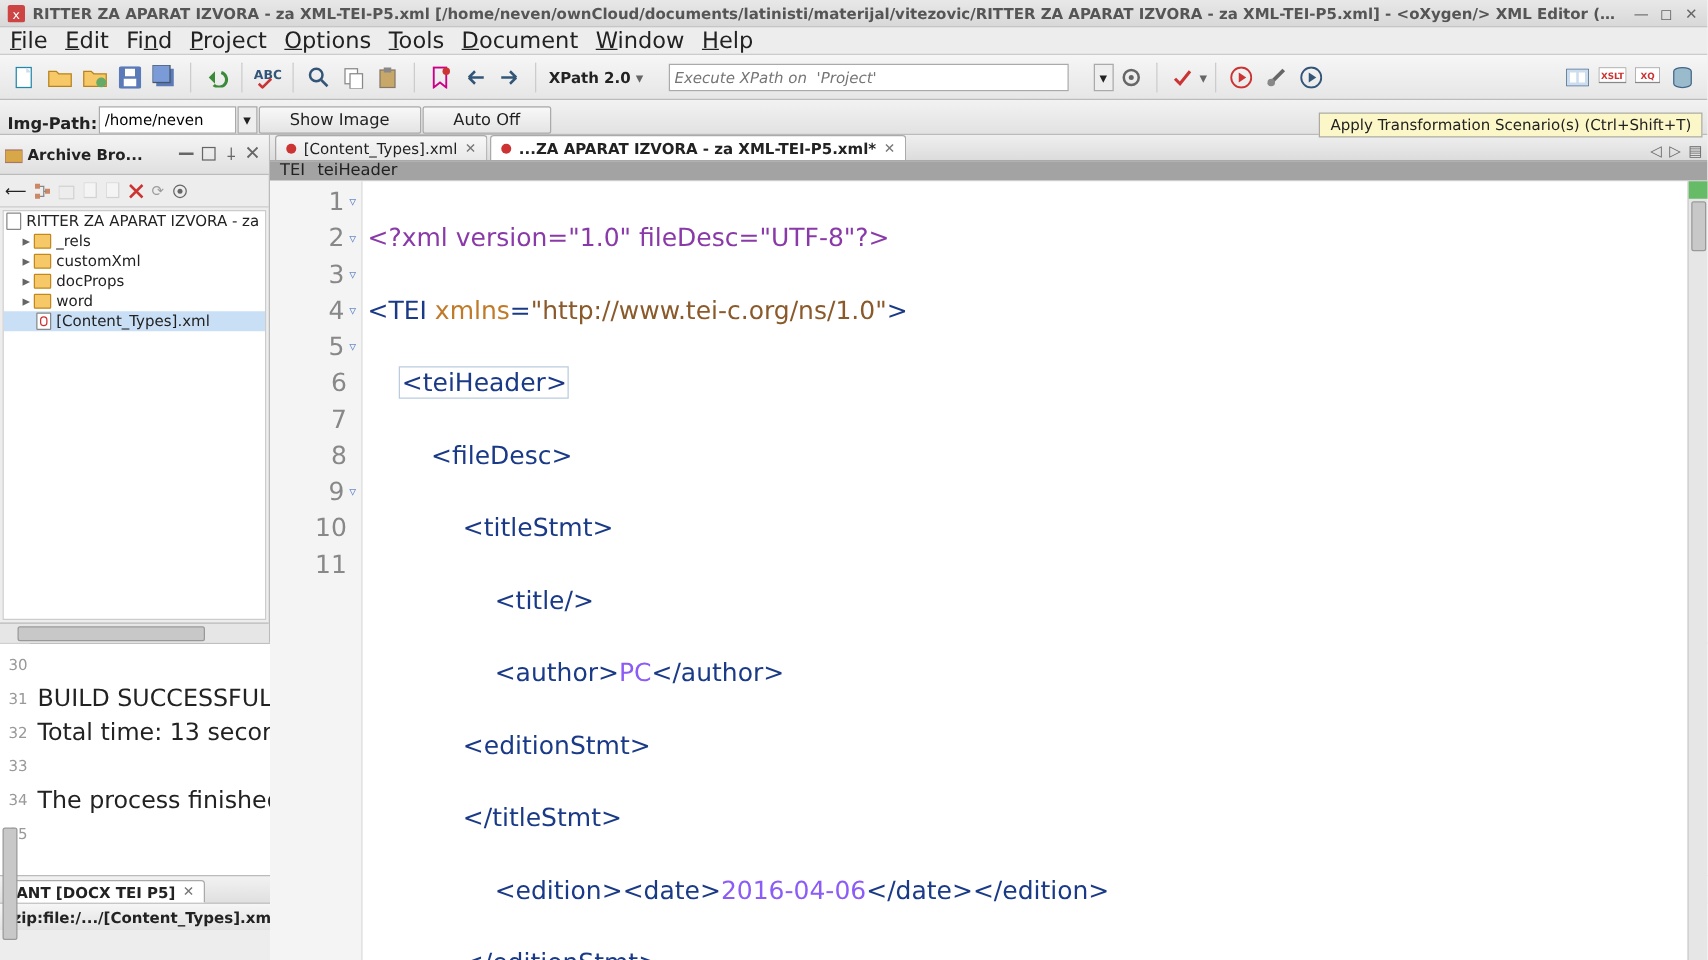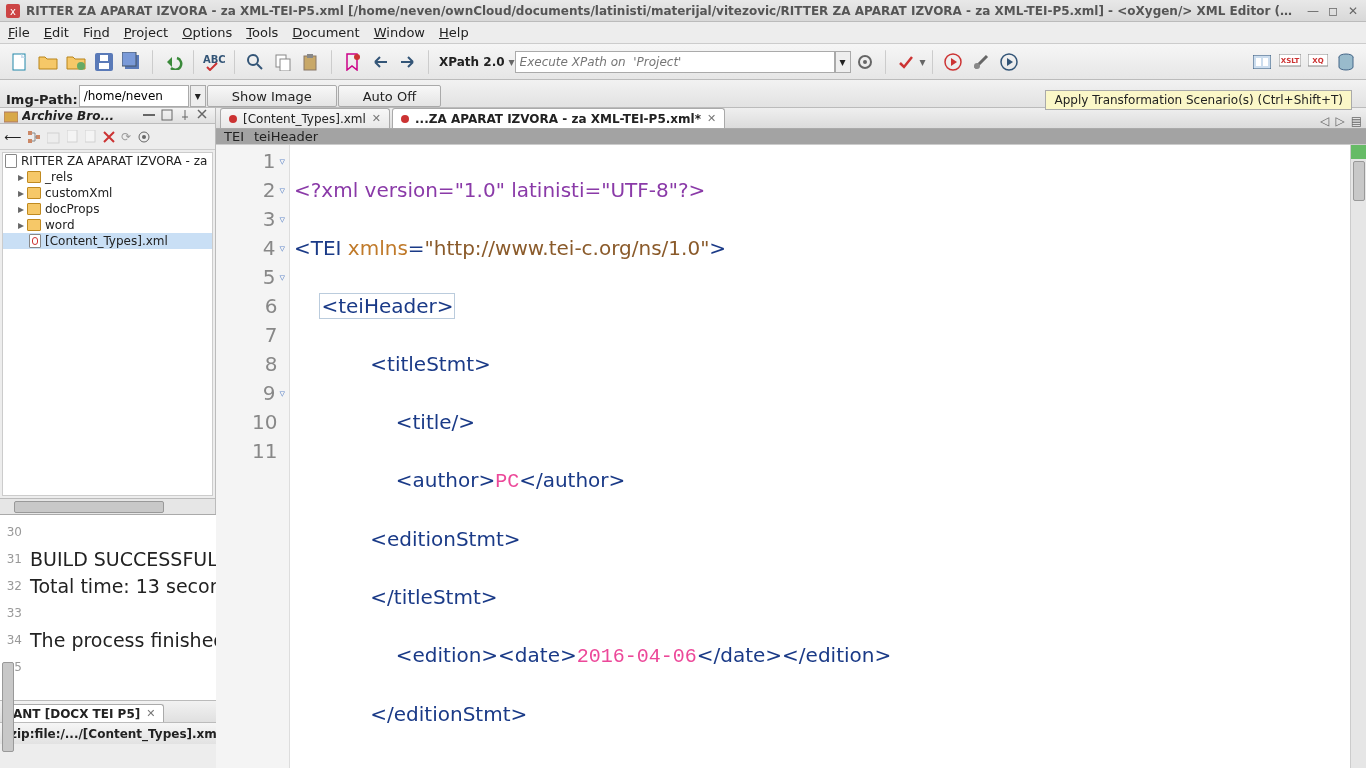--- a/index.html
+++ b/index.html
@@ -2,34 +2,34 @@
 <html><head>
 <meta charset="utf-8">
 <style>
 * { margin:0; padding:0; box-sizing:border-box; font-family:"DejaVu Sans","Liberation Sans",sans-serif; }
 html,body { width:1366px; height:768px; overflow:hidden; background:#ededed; font-size:12px; color:#222; }
 .titlebar { height:22px; background:linear-gradient(#e8e8e8,#d8d8d8); display:flex; align-items:center; padding:0 6px; border-bottom:1px solid #bbb; }
 .titlebar .icon { width:14px; height:14px; margin-right:6px; }
 .titlebar .txt { font-size:12px; font-weight:bold; color:#555; white-space:nowrap; overflow:hidden; text-overflow:ellipsis; flex:1; }
 .winbtn { width:14px; height:14px; margin-left:6px; text-align:center; line-height:14px; color:#666; }
 .menubar { height:22px; background:#ededed; display:flex; align-items:center; padding:0 8px; gap:14px; border-bottom:1px solid #ccc; }
-.menubar span { font-size:13px; }
+.menubar span { font-size:18px; }
 .menubar span u { text-decoration:underline; }
 .toolbar { height:36px; background:linear-gradient(#f6f6f6,#e6e6e6); display:flex; align-items:center; padding:0 6px; border-bottom:1px solid #bbb; }
 .tb { width:24px; height:24px; margin:0 2px; display:flex; align-items:center; justify-content:center; border-radius:2px;font-weight:bold; }
 .tb.sep { width:1px; height:24px; background:#ccc; margin:0 6px; }
 .toolbar input { height:22px; border:1px solid #aaa; padding:0 4px; font-size:12px; }
 .imgbar { height:28px; background:linear-gradient(#f2f2f2,#e2e2e2); display:flex; align-items:flex-end; padding:0 6px; gap:1px; border-bottom:1px solid #bbb; }
 .imgbar .lbl { font-weight:bold; font-size:13px; }
 .imgbar select,.imgbar input { height:22px; border:1px solid #aaa; font-size:12px; padding:0 4px; }
 .btn { height:22px; padding:0 24px; background:linear-gradient(#f8f8f8,#e4e4e4); border:1px solid #aaa; border-radius:2px; font-size:13px; display:flex; align-items:center; }
-.tooltip { position:absolute; right:14px; top:90px; background:#fbf7c8; border:1px solid #aaa; padding:2px 8px; font-size:12px; }
+.tooltip { position:absolute; right:4px; top:90px; background:#fbf7c8; border:1px solid #aaa; padding:2px 8px; font-size:12px; }
 .body { display:flex; height:406px; }
 .left { width:216px; background:#ededed; border-right:1px solid #bbb; display:flex; flex-direction:column; }
-.leftbar { height:16px; background:linear-gradient(#f4f4f4,#e0e0e0); display:flex; align-items:center; padding:0 4px; border-bottom:1px solid #bbb;font-style:italic; }
+.leftbar { height:32px; background:linear-gradient(#f4f4f4,#e0e0e0); display:flex; align-items:center; padding:0 4px; border-bottom:1px solid #bbb; }
 .leftbar .ttl { font-weight:bold; font-size:12px; flex:1; white-space:nowrap; overflow:hidden; text-overflow:ellipsis; }
 .leftbar .ic { width:14px; height:14px; margin-left:4px; }
 .lefticons { height:26px; display:flex; align-items:center; padding:0 4px; gap:6px; border-bottom:1px solid #ccc; }
 .tree { flex:1; background:#fff; border:1px solid #ccc; margin:2px; font-size:12px; overflow:auto; }
 .tree .item { display:flex; align-items:center; padding:1px 2px; white-space:nowrap; }
 .tree .sel { background:#c9dff5; }
 .tree .tw { width:12px; text-align:center; color:#666; }
 .tree .fold { width:14px; height:12px; background:#f6c868; border:1px solid #c08a20; border-radius:1px; margin-right:4px; }
 .tree .file { width:12px; height:14px; background:#fff; border:1px solid #888; border-radius:1px; margin-right:4px; position:relative; }
 .tree .file.red::after { content:""; position:absolute; inset:2px; border:1px solid #c33; border-radius:6px; }
@@ -44,21 +44,21 @@
 .tabend { margin-left:auto; display:flex; gap:6px; color:#666; }
 .crumb { height:22px; background:#a3a3a3; border-bottom:1px solid #ccc; display:flex; align-items:center; padding:0 8px; font-size:13px; gap:10px; }
 .editor { flex:1; display:flex; background:#fff; font-family:"DejaVu Sans Mono","Liberation Mono",monospace; font-size:20px; line-height:29px; position:relative; }
 .gutter { width:74px; background:#f4f4f4; border-right:1px solid #ddd; text-align:right; color:#888; padding:2px 4px 0 0; }
 .gnum { height:29px; display:flex; align-items:center; justify-content:flex-end; gap:4px; }
 .gfold { color:#6a8ecb; font-size:11px; }
 .code { flex:1; padding:2px 0 0 4px; white-space:pre; color:#1a3a87; overflow:hidden; }
 .code .pi { color:#8a3aa8; }
 .code .at { color:#c07a2a; }
 .code .st { color:#8a5a2a; }
-.code .tx { color:#ec4899;font-family:Liberation Mono, monospace; }
+.code .tx { color:#8b5cf6; }
 .vsb { width:16px; background:#e6e6e6; border-left:1px solid #ccc; position:relative; }
 .console { height:186px; display:flex; background:#fff; border-top:1px solid #aaa; font-family:"Georgia","DejaVu Serif",serif; font-size:19px; line-height:27px; }
 .cg { width:24px; background:#fff; color:#999; font-size:12px; text-align:right; padding:4px 2px 0 0; }
 .ct { flex:1; padding:4px 6px 0 6px; color:#222; }
 .console .vsb2 { width:16px; background:#e6e6e6; border-left:1px solid #ccc; }
 .ctabbar { height:22px; background:linear-gradient(#f2f2f2,#e0e0e0); border-top:1px solid #bbb; display:flex; align-items:flex-end; padding:0 4px; }
 .status { height:22px; background:linear-gradient(#f6f6f6,#e2e2e2); display:flex; align-items:center; border-top:1px solid #bbb; font-size:12px; }
 .status .cell { padding:0 10px; border-right:1px solid #ccc; height:100%; display:flex; align-items:center; }
 .status .msg { display:flex; align-items:center; gap:6px; }
 .sq { width:10px; height:10px; }
@@ -169,21 +169,21 @@
       </svg>
     </span>
   <span class="tb">
       <svg width="18" height="14">
         <path d="M2 7h12M14 7l-5-5M14 7l-5 5" stroke="#357" stroke-width="2" fill="none"></path>
       </svg>
     </span>
   <span class="tb sep"></span>
   <span style="font-weight:bold;font-size:12px;margin:0 4px;">XPath 2.0</span>
   <span style="color:#666;">▾</span>
-  <input style="width: 320px; margin: 0px 0; color: #8b5cf6; font-style: italic;" placeholder="Execute XPath on  'Project'">
+  <input style="width: 320px; margin: 0px 20px; color: #8b5cf6; font-style: italic;" placeholder="Execute XPath on  'Project'">
   <span style="border:1px solid #aaa;width:16px;height:22px;display:flex;align-items:center;justify-content:center;background:#eee;">▾</span>
   <span class="tb">
       <svg width="16" height="16">
         <circle cx="8" cy="8" r="6" fill="none" stroke="#666" stroke-width="2"></circle>
         <circle cx="8" cy="8" r="2" fill="#666"></circle>
       </svg>
     </span>
   <span class="tb sep"></span>
   <span class="tb">
       <svg width="18" height="18">
@@ -414,23 +414,24 @@
         <div class="gnum">
             <span>10</span>
             <span class="gfold">&nbsp;</span>
           </div>
         <div class="gnum">
             <span>11</span>
             <span class="gfold">&nbsp;</span>
           </div>
       </div>
       <div class="code">
-<div><span class="pi">&lt;?xml version=</span><span class="pi">"1.0"</span><span class="pi"> latinisti=</span><span class="pi">"UTF-8"</span><span class="pi">?&gt;</span></div>
+<div><span class="pi">&lt;?xml version=</span><span class="pi">"1.0"</span><span class="pi"> fileDesc=</span><span class="pi">"UTF-8"</span><span class="pi">?&gt;</span></div>
 <div><span>&lt;TEI</span><span class="at"> xmlns</span><span>=</span><span class="st">"http://www.tei-c.org/ns/1.0"</span><span>&gt;</span></div>
 <div>    <span style="border:1px solid #bcd;padding:0 1px;">&lt;teiHeader&gt;</span></div>
+<div>        <span>&lt;fileDesc&gt;</span></div>
 <div>            <span>&lt;titleStmt&gt;</span></div>
 <div>                <span>&lt;title/&gt;</span></div>
 <div>                <span>&lt;author&gt;</span><span class="tx">PC</span><span>&lt;/author&gt;</span></div>
 <div>            <span>&lt;editionStmt&gt;</span></div>
 <div>            <span>&lt;/titleStmt&gt;</span></div>
 <div>                <span>&lt;edition&gt;&lt;date&gt;</span><span class="tx">2016-04-06</span><span>&lt;/date&gt;&lt;/edition&gt;</span></div>
 <div>            <span>&lt;/editionStmt&gt;</span></div>
 
       </div>
       <div class="vsb">

